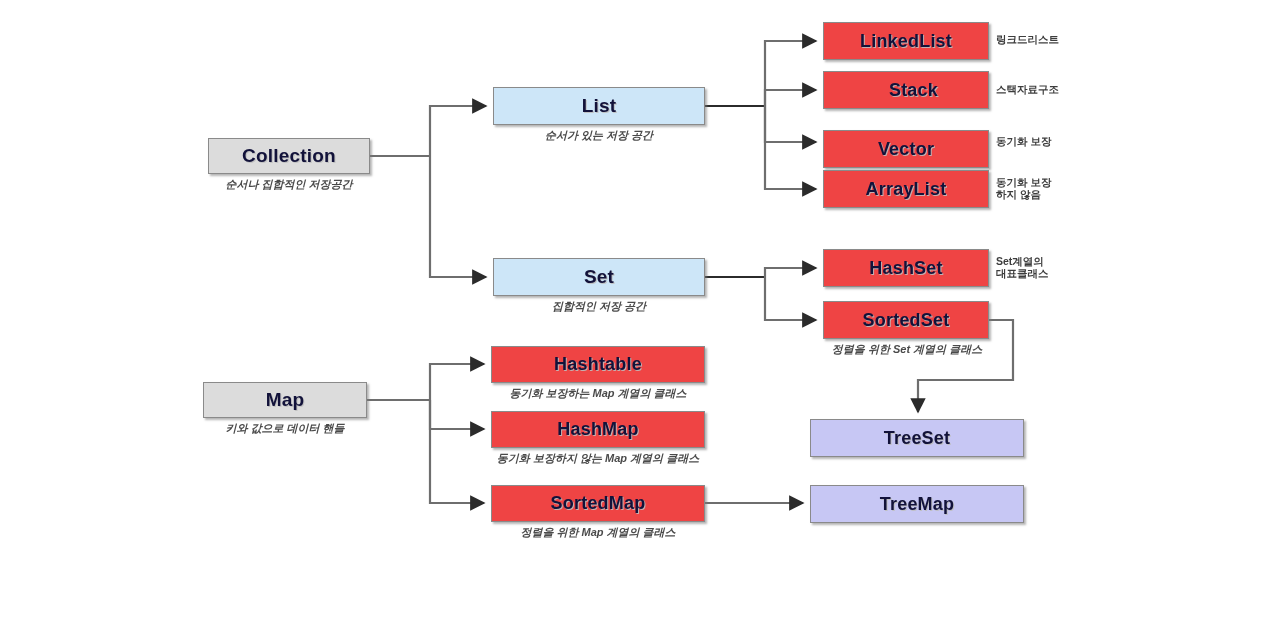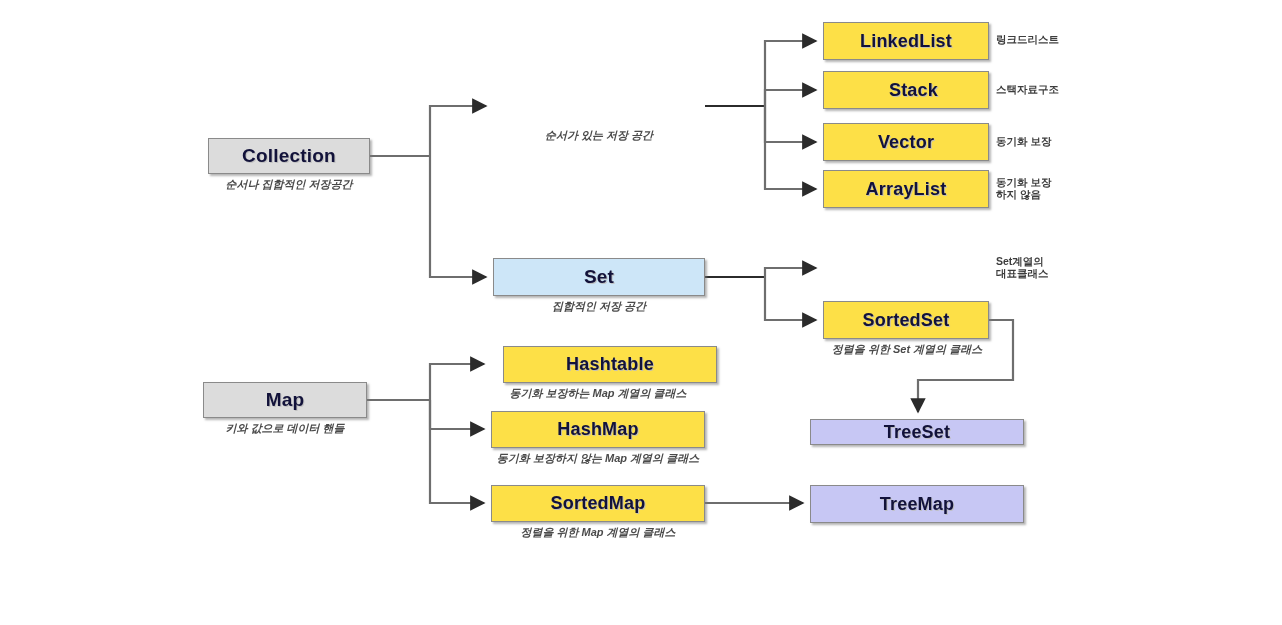--- a/index.html
+++ b/index.html
@@ -13,21 +13,21 @@
     border:1px solid #8a8a8a;
     box-shadow:2px 2px 2px rgba(120,120,120,0.55);
     display:flex;align-items:center;justify-content:center;
     font-weight:bold;
     color:#12123a;
     letter-spacing:0.2px;
     text-shadow:1px 1px 0 rgba(190,190,190,0.9);
   }
   .node.gray{background:#dcdcdc;}
   .node.blue{background:#cde6f8;}
-  .node.white{background:#fde047;}
+  .node.white{background:#ef4444;}
   .node.purple{background:#c7c7f4;}
 
   .caption{
     position:absolute;
     color:#4a4a4a;
     font-size:11px;
     font-weight:bold;
     white-space:pre-line;
     line-height:13px;
     text-align:center;
@@ -77,51 +77,57 @@
       <path d="M 430 400 L 430 429 L 484 429" marker-end="url(#arrow)"></path>
       <path d="M 430 400 L 430 503 L 484 503" marker-end="url(#arrow)"></path>
 
       <path d="M 705 503 L 803 503" marker-end="url(#arrow)"></path>
     </g>
   </svg>
 
   <div class="node gray" style="left:208px;top:138px;width:162px;height:36px;font-size:19px;">
       <span>Collection</span>
     </div>
+  <div class="node blue" style="left:493px;top:87px;width:212px;height:38px;font-size:19px;">
+      <span>List</span>
+    </div>
   <div class="node blue" style="left:493px;top:258px;width:212px;height:38px;font-size:19px;">
       <span>Set</span>
     </div>
   <div class="node white" style="left:823px;top:22px;width:166px;height:38px;font-size:18px;">
       <span>LinkedList</span>
     </div>
   <div class="node white" style="left:823px;top:71px;width:166px;height:38px;font-size:18px;padding-left:15px;">
       <span>Stack</span>
     </div>
-  <div class="node white" style="left:823px;top:123px;width:166px;height:38px;font-size:18px;">
+  <div class="node white" style="left:823px;top:130px;width:166px;height:38px;font-size:18px;">
       <span>Vector</span>
     </div>
   <div class="node white" style="left:823px;top:170px;width:166px;height:38px;font-size:18px;">
       <span>ArrayList</span>
+    </div>
+  <div class="node white" style="left:823px;top:249px;width:166px;height:38px;font-size:18px;">
+      <span>HashSet</span>
     </div>
   <div class="node white" style="left:823px;top:301px;width:166px;height:38px;font-size:18px;">
       <span>SortedSet</span>
     </div>
   <div class="node gray" style="left:203px;top:382px;width:164px;height:36px;font-size:19px;">
       <span>Map</span>
     </div>
-  <div class="node white" style="left:491px;top:346px;width:214px;height:37px;font-size:18px;margin-left:12px;">
+  <div class="node white" style="left:491px;top:346px;width:214px;height:37px;font-size:18px;">
       <span>Hashtable</span>
     </div>
   <div class="node white" style="left:491px;top:411px;width:214px;height:37px;font-size:18px;">
       <span>HashMap</span>
     </div>
   <div class="node white" style="left:491px;top:485px;width:214px;height:37px;font-size:18px;">
       <span>SortedMap</span>
     </div>
-  <div class="node purple" style="left:810px;top:419px;width:214px;height:26px;font-size:18px;">
+  <div class="node purple" style="left:810px;top:419px;width:214px;height:38px;font-size:18px;">
       <span>TreeSet</span>
     </div>
   <div class="node purple" style="left:810px;top:485px;width:214px;height:38px;font-size:18px;">
       <span>TreeMap</span>
     </div>
 
   <div class="caption" style="left:208px;top:178px;width:162px;">순서나 집합적인 저장공간</div>
   <div class="caption" style="left:493px;top:129px;width:212px;">순서가 있는 저장 공간</div>
   <div class="caption" style="left:493px;top:300px;width:212px;">집합적인 저장 공간</div>
   <div class="caption" style="left:807px;top:343px;width:200px;">정렬을 위한 Set 계열의 클래스</div>

